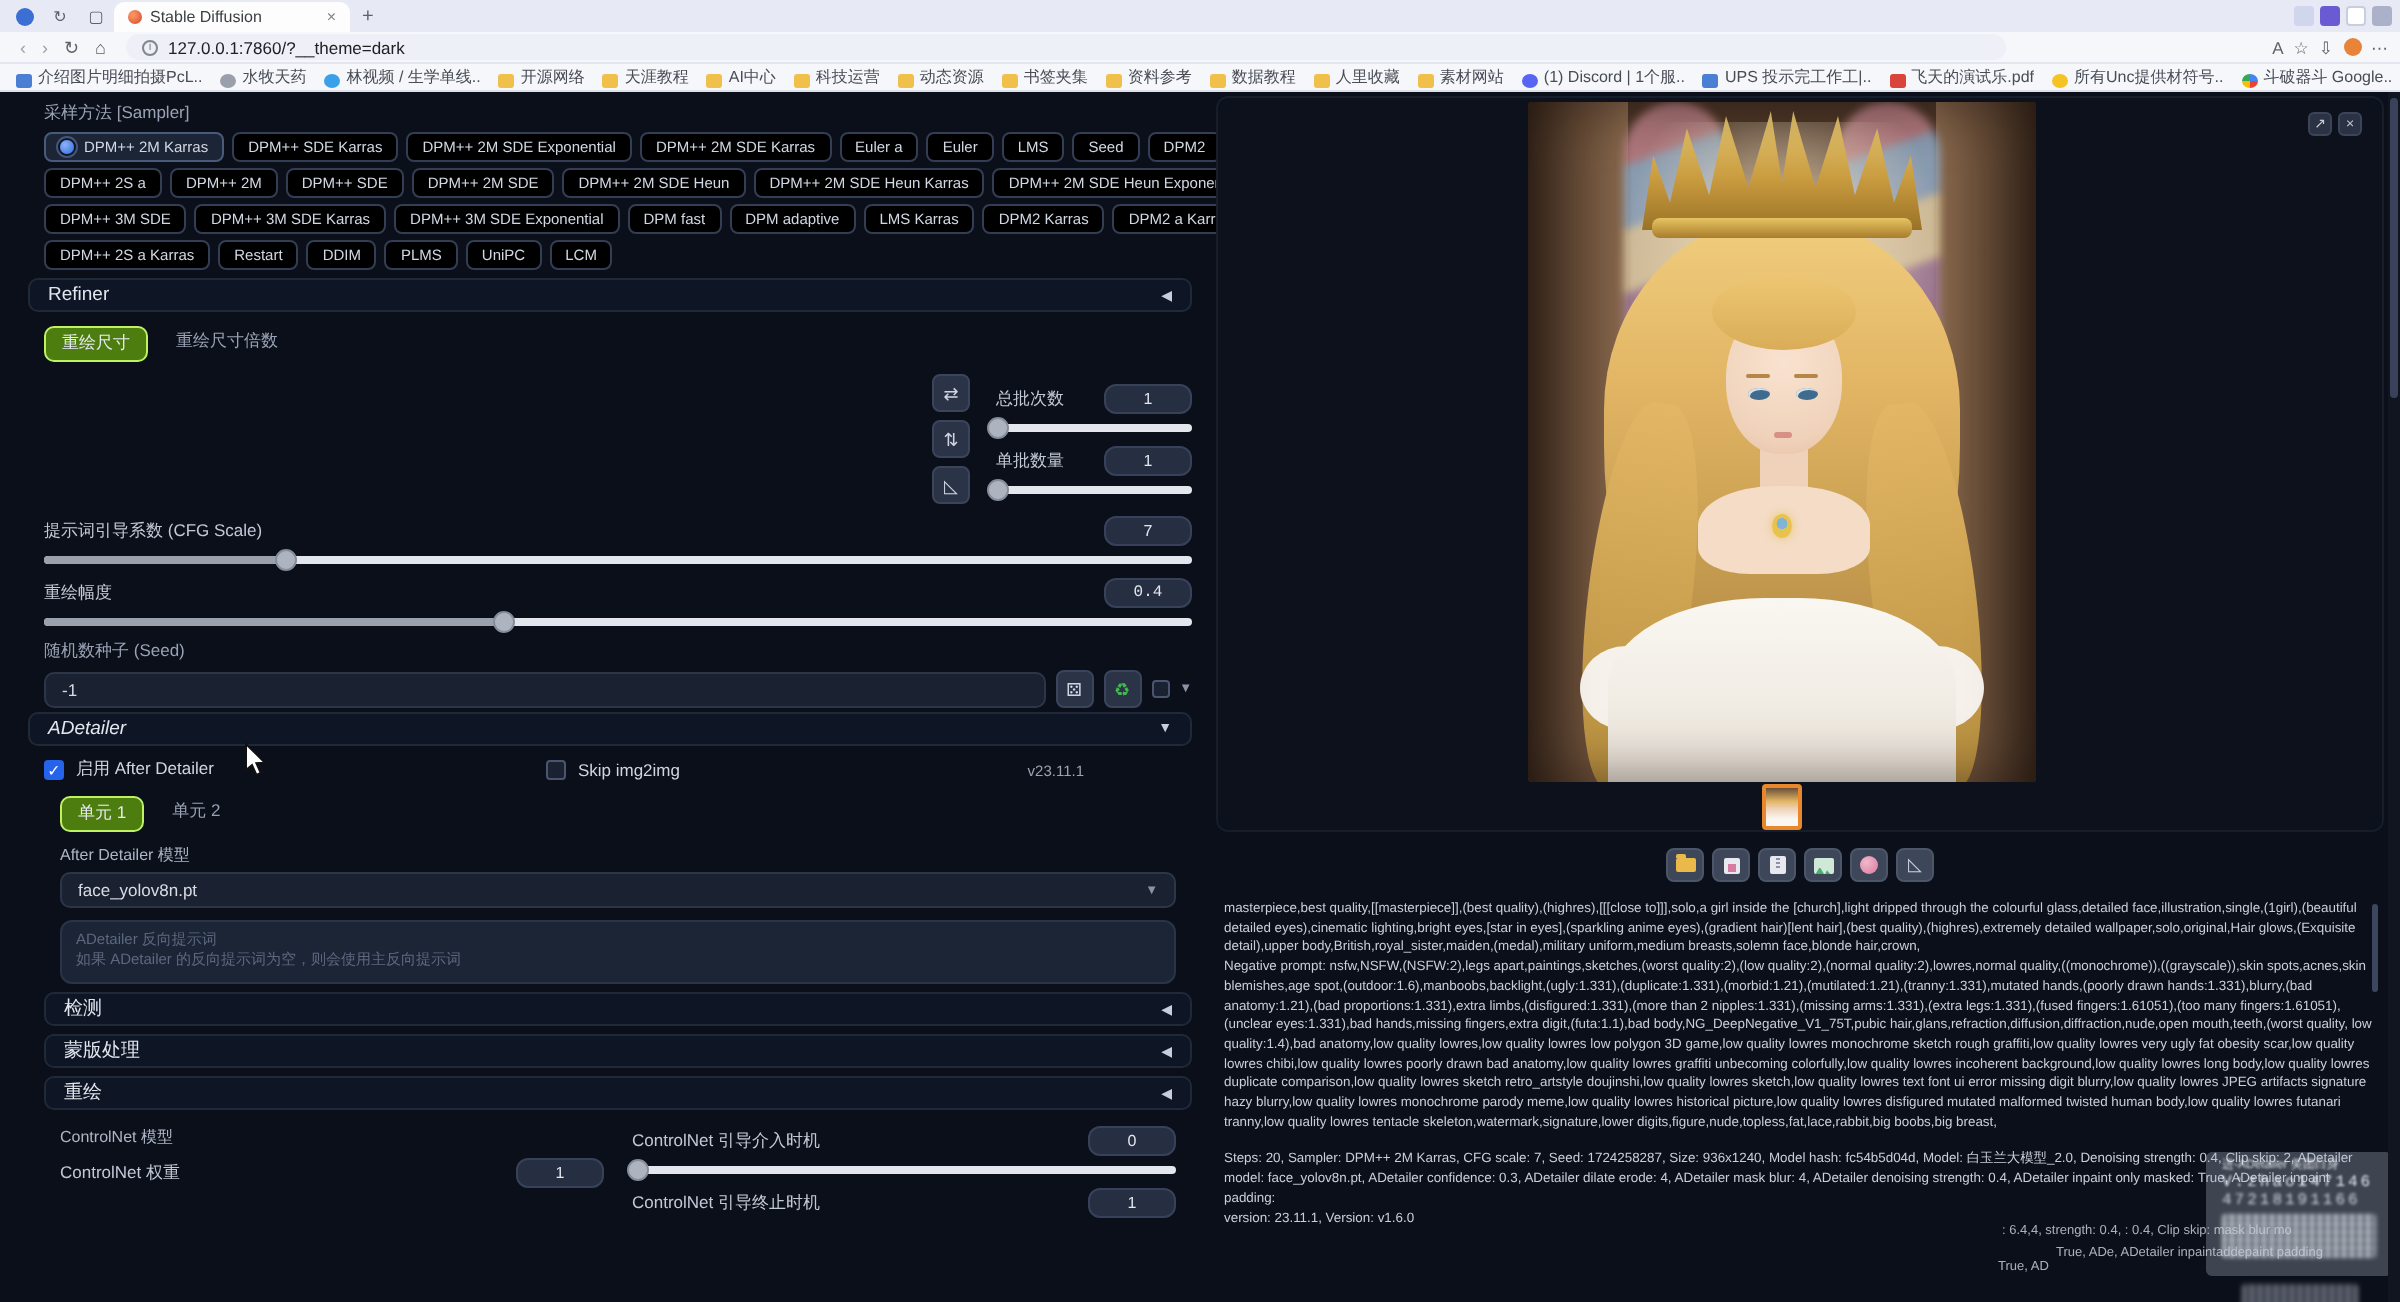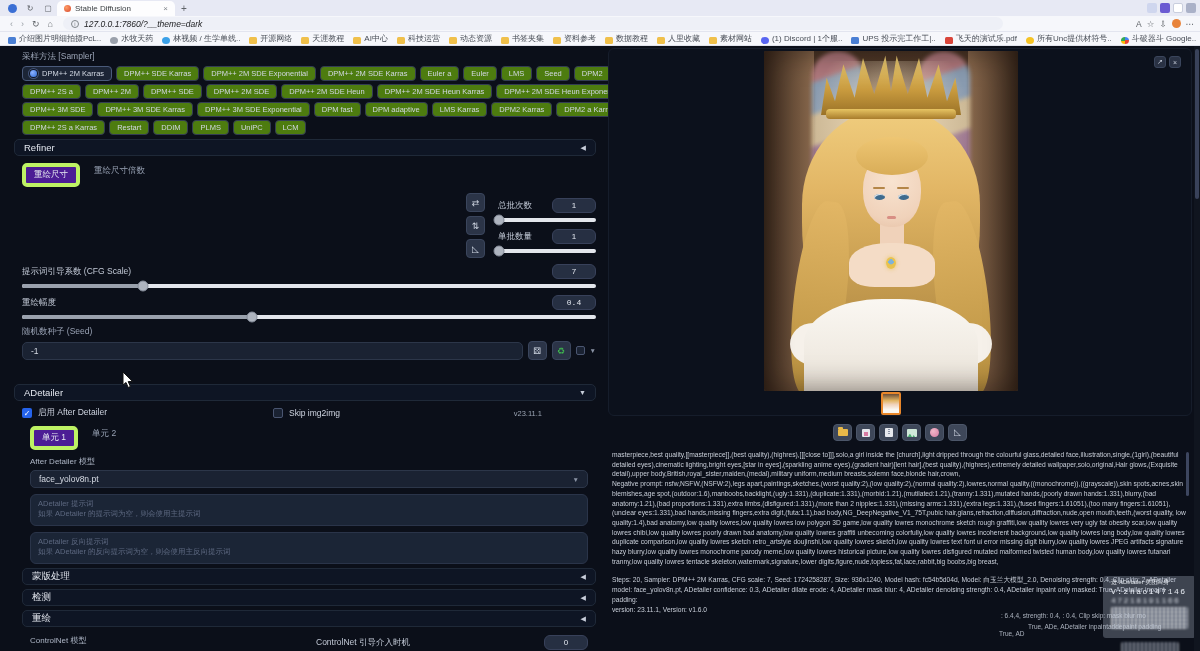--- a/index.html
+++ b/index.html
@@ -21,21 +21,21 @@
   .sq.grid { background:#cfd6ee; }
   .sq.purple { background:#6b5bd2; }
   .sq.light { background:#ffffff; border:1px solid #c9cede; }
   .sq.dark { background:#aab1c8; }
 
   .toolbar { position:relative; height:16px; background:#f6f7fb; display:flex; align-items:center; padding:0 6px; border-bottom:1px solid #e3e5ef; }
   .nav { font-size:9px; color:#9aa0a6; margin:0 4px; }
   .nav.on { color:#5f6368; }
   .urlpill { display:flex; align-items:center; gap:5px; background:#eef0f7; border-radius:8px; height:13px; flex:1; max-width:940px; margin:0 6px; padding:0 8px; }
   .urlpill .info { width:8px; height:8px; border:1px solid #80868b; border-radius:50%; font-size:6px; color:#80868b; display:flex; align-items:center; justify-content:center; }
-  .urlpill .u { font-size:8.5px; color:#202124;font-style:italic; }
+  .urlpill .u { font-size:8.5px; color:#202124; }
   .tool-right { margin-left:auto; display:flex; align-items:center; gap:5px; }
   .tool-right span { font-size:8.5px; color:#5f6368; }
   .tool-right .av { width:9px; height:9px; border-radius:50%; background:#e8833a; }
 
   .bmbar { position:relative; height:14px; background:#f6f7fb; display:flex; align-items:center; gap:9px; padding:0 8px; overflow:hidden; border-bottom:1px solid #dfe1ea; }
   .bm { display:flex; align-items:flex-end; gap:3px; white-space:nowrap; flex:0 0 auto; }
   .bm .lbl { font-size:8px; color:#474c55; }
   .bm-ic { width:8px; height:7px; border-radius:1.5px; background:#f0c04a; flex:0 0 auto; }
   .bm-ic[data-kind="doc-blue"] { background:#4a7fd4; }
   .bm-ic[data-kind="pdf-red"] { background:#d9453a; }
@@ -44,33 +44,33 @@
   .bm-ic[data-kind="g"] { background:conic-gradient(#4285f4 0 25%, #ea4335 0 50%, #fbbc05 0 75%, #34a853 0); border-radius:50%; }
   .bm-ic[data-kind="pin-gray"] { background:#9aa0ab; border-radius:50%; }
   .bm-ic[data-kind="globe-blue"] { background:#3aa0e8; border-radius:50%; }
 
   
   .page { position:absolute; left:0; top:46px; width:1200px; height:605px; background:#0b0f19; }
   .leftcol { position:absolute; left:14px; top:0; width:582px; }
 
   .sec-label { font-size:8.5px; color:#9aa3b5; margin:5px 0 3px 8px; }
   .samp-row { display:flex; gap:4px; margin:0 0 3px 8px; }
-  .samp { display:flex; align-items:center; height:15px; padding:0 7px; background:#4d7c0f; border:1px solid #333d53; border-radius:4px; color:#d2d8e3; font-size:7.5px; white-space:nowrap; }
+  .samp { display:flex; align-items:center; height:15px; padding:0 7px; background:#000000; border:1px solid #333d53; border-radius:4px; color:#d2d8e3; font-size:7.5px; white-space:nowrap; }
   .samp.selected { background:#1c2536; border-color:#4a5a7a; }
   .samp.selected::before { content:""; width:7px; height:7px; border-radius:50%; margin-right:5px;
       background:radial-gradient(circle at 35% 35%, #8db2ff, #2e6bd8); box-shadow:0 0 0 1px #0e1524, 0 0 0 2px #44557a; }
 
   .acc { display:flex; align-items:center; justify-content:space-between; height:17px; padding:0 9px; margin-top:4px;
       background:#0e1524; border:1px solid #1f2938; border-radius:5px; }
   .acc .t { font-size:9.5px; color:#e2e6ee; }
   .acc .ar { font-size:7px; color:#c7cdd9; }
 
   .subtabs { display:flex; gap:6px; margin:7px 0 4px 8px; }
   .stab { font-size:8.5px; color:#98a2b4; padding:2px 8px; }
-  .stab.active { color:#e6eaf1; background:#4c1d95; border:4px solid #bef264; border-radius:5px;text-align:center; }
+  .stab.active { color:#e6eaf1; background:#4d7c0f; border:1px solid #bef264; border-radius:5px;text-align:center; }
 
   .dims { display:flex; gap:12px; margin-left:8px; }
   .dims-main { width:432px; }
   .btncol { width:20px; display:flex; flex-direction:column; gap:4px; padding-top:2px; }
   .sqbtn { width:19px; height:19px; background:#2b3447; border:1px solid #3a455c; border-radius:4px; color:#cfd6e2; font-size:9px; display:flex; align-items:center; justify-content:center; }
   .dims-side { flex:1; padding-top:7px; }
 
   .srow { margin-bottom:4px; }
   .srhead { display:flex; align-items:center; justify-content:space-between; margin-bottom:4px; }
   .slabel { font-size:8.5px; color:#c2c9d6; }
@@ -414,21 +414,21 @@
 
       <div class="sec-label" style="margin-top:2px;">随机数种子 (Seed)</div>
       <div class="seedrow">
         <input class="seedinput" value="-1" style="">
         <button class="sqbtn">⚄</button>
         <button class="sqbtn greenic">♻</button>
         <span class="chk"></span>
         <span class="caret">▼</span>
       </div>
 
-      <div class="acc" style="margin-top:24px;">
+      <div class="acc" style="margin-top:2px;font-style:italic;">
         <span class="t">ADetailer</span>
         <span class="ar">▼</span>
       </div>
 
       <div class="adrow">
         <span class="checkbox">✓</span>
         <span class="cklbl">启用 After Detailer</span>
         <span class="checkbox off" style="margin-left:160px;"></span>
         <span class="cklbl">Skip img2img</span>
         <span class="ver">v23.11.1</span>
@@ -438,31 +438,29 @@
         <span class="stab active">单元 1</span>
         <span class="stab">单元 2</span>
       </div>
 
       <div class="fieldlbl">After Detailer 模型</div>
       <div class="dropdown">
         <span class="v">face_yolov8n.pt</span>
         <span class="caret">▼</span>
       </div>
 
-      <textarea class="ta" placeholder="ADetailer 提示词
-如果 ADetailer 的提示词为空，则会使用主提示词" style=""></textarea>
       <textarea class="ta" placeholder="ADetailer 反向提示词
 如果 ADetailer 的反向提示词为空，则会使用主反向提示词" style=""></textarea>
 
       <div class="acc" style="margin-left:8px;">
+        <span class="t">检测</span>
+        <span class="ar">◀</span>
+      </div>
+      <div class="acc" style="margin-left:8px;">
         <span class="t">蒙版处理</span>
-        <span class="ar">◀</span>
-      </div>
-      <div class="acc" style="margin-left:8px;">
-        <span class="t">检测</span>
         <span class="ar">◀</span>
       </div>
       <div class="acc" style="margin-left:8px;">
         <span class="t">重绘</span>
         <span class="ar">◀</span>
       </div>
 
       <div class="cnet">
         <div class="col">
           <div class="fieldlbl" style="margin:0 0 3px 0;">ControlNet 模型</div>

